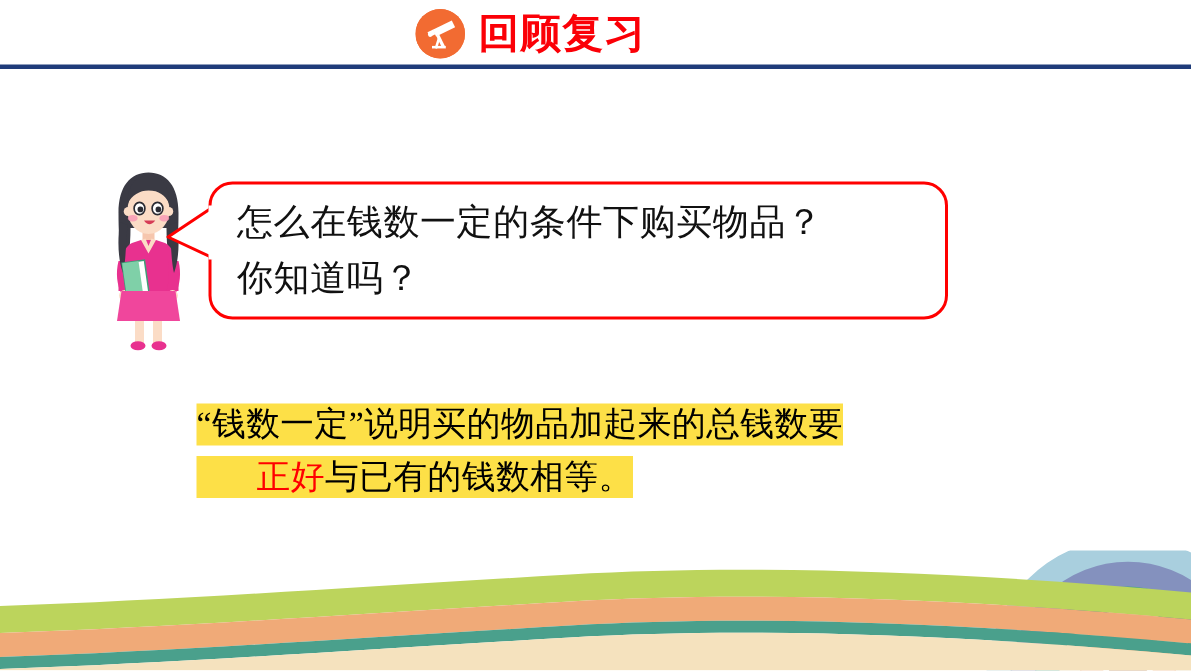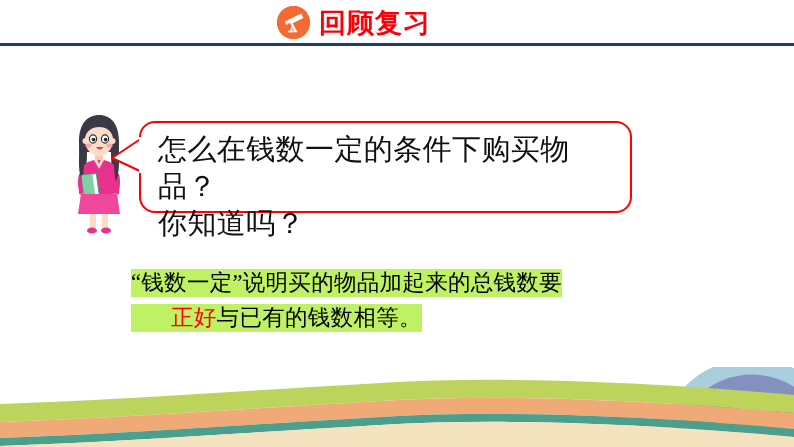--- a/index.html
+++ b/index.html
@@ -78,21 +78,21 @@
     border-radius: 16px;
     background: #ffffff;
     box-sizing: border-box;
   }
   #speech-bubble-text {
     position: absolute;
     left: 17px;
     top: 8px;
     width: 460px;
     color: #111111;
-    font-size: 29px;
+    font-size: 24px;
     line-height: 37px;
     letter-spacing: 0.4px;
     white-space: pre-line;
   }
   
   #bubble-tail {
     position: absolute;
     left: 110px;
     top: 136px;
     width: 34px;
@@ -109,21 +109,21 @@
     font-size: 22.5px;
     line-height: 31px;
     letter-spacing: 0.3px;
     color: #000000;
   }
   #conclusion-block .hl-line {
     display: block;
     margin-bottom: 4px;
   }
   #conclusion-block .hl-line > span.hl {
-    background: #bef264;
+    background: #fde047;
     box-decoration-break: clone;
     -webkit-box-decoration-break: clone;
     padding: 1px 0 2px 0;
   }
   .red-emphasis { color: #FF0000; padding-left: 40px; }
 
   
   #bottom-decoration {
     position: absolute;
     left: 0;

